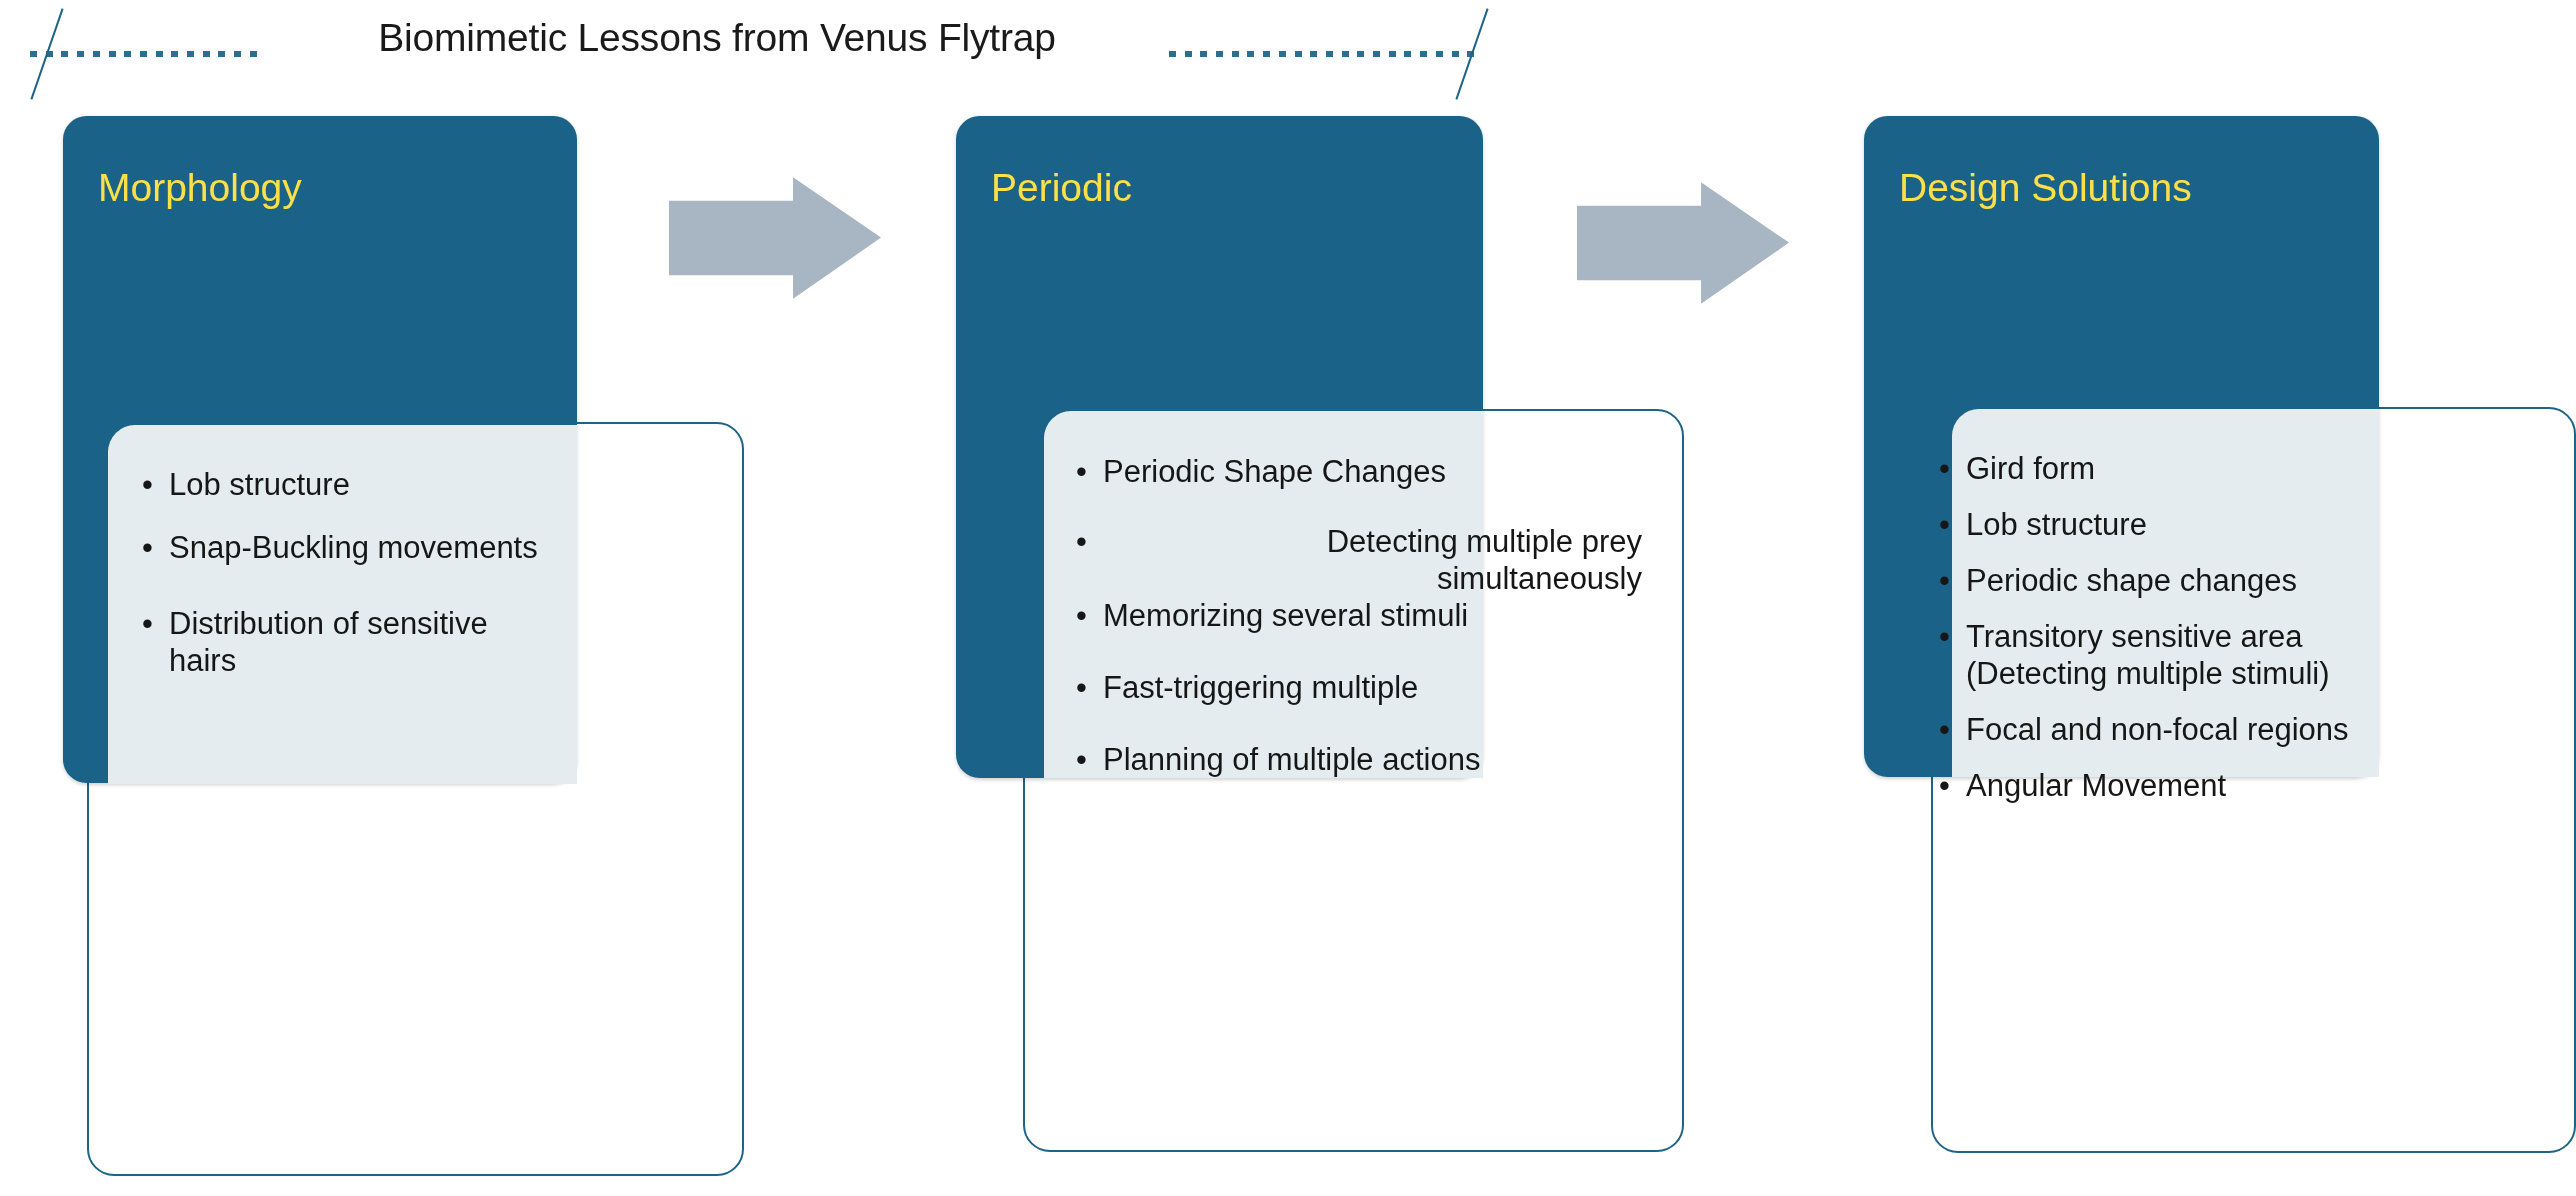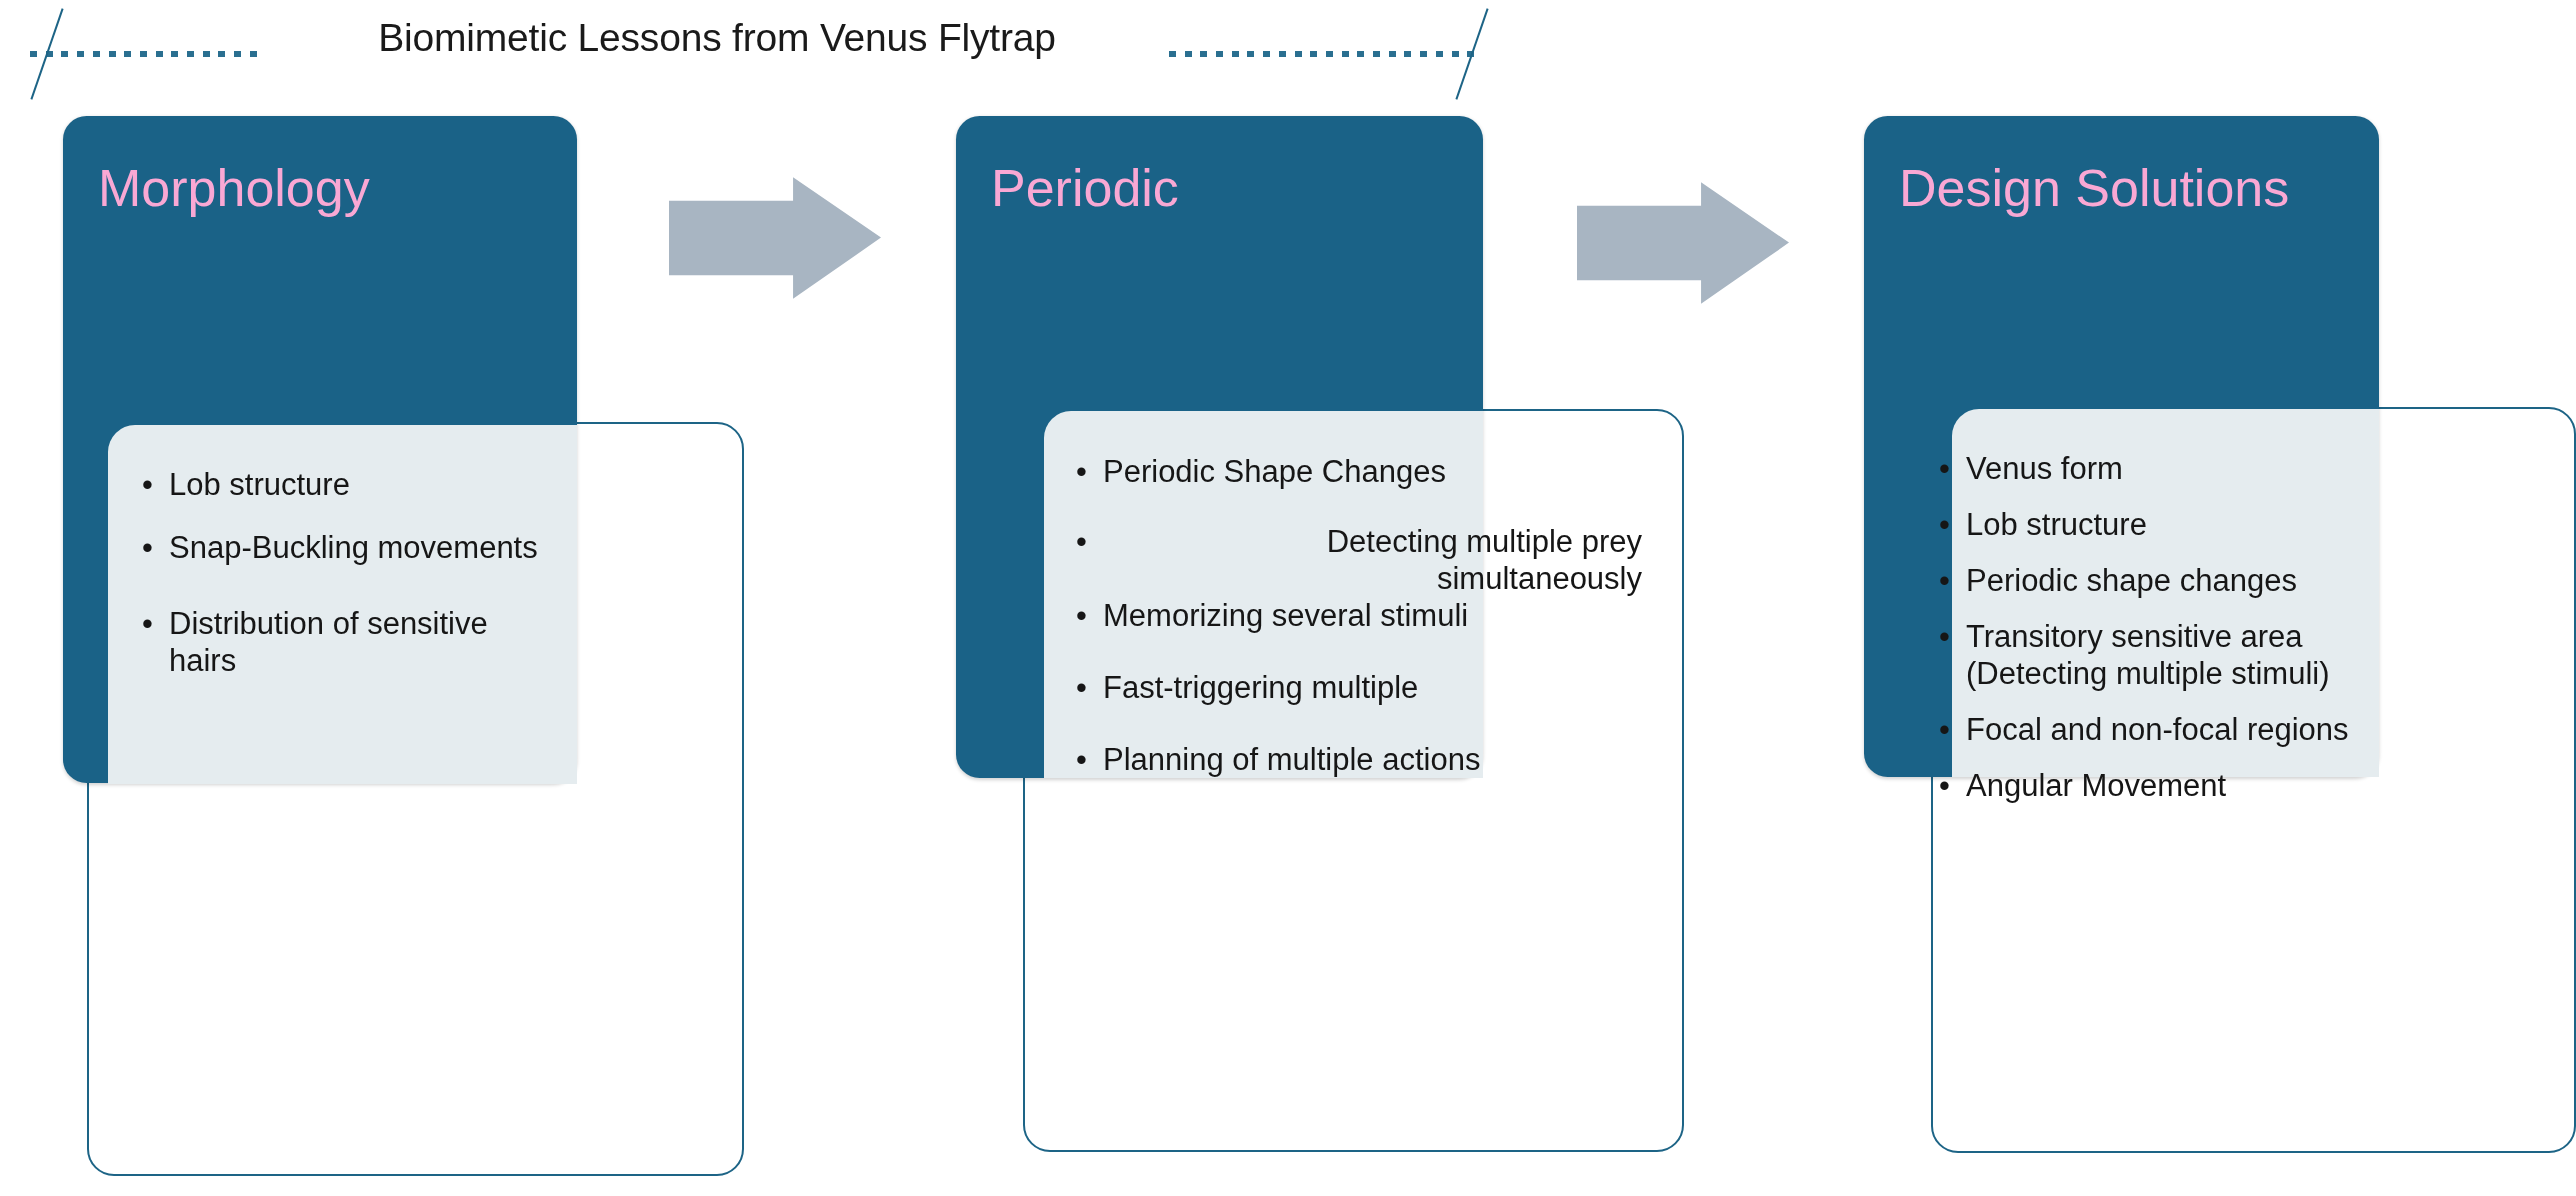--- a/index.html
+++ b/index.html
@@ -73,22 +73,22 @@
 
   
   .teal-box {
     position: absolute;
     background: #1a6287;
     border-radius: 23.6px;
     box-shadow: 0 1.6px 3.9px rgba(0,0,0,0.18);
   }
   .teal-title {
     position: absolute;
-    color: #f9a8d4;
-    font-size: 52px;
+    color: #fde047;
+    font-size: 39px;
     line-height: 52px;
     white-space: nowrap;
   }
 
   
   .white-card {
     position: absolute;
     background: #ffffff;
     border: 2.4px solid #1d6486;
     border-radius: 27px;
@@ -224,21 +224,21 @@
   <div class="white-card" style="left:1931px; top:407px; width:645px; height:746px;"></div>
 
   <div class="teal-box" style="left:1864px; top:116px; width:515px; height:661px;">
     <div class="teal-title" style="left:35px; top:46px;">Design Solutions</div>
   </div>
 
   <div class="pale-overlay" style="left:1952px; top:409px; width:427px; height:368px;"></div>
 
   <ul class="bullets" style="left:1939px; top:450px; width:598px;">
     <li>
-      <span class="b-txt">Venus form</span>
+      <span class="b-txt">Gird form</span>
     </li>
     <li style="margin-top:19px;">
       <span class="b-txt">Lob structure</span>
     </li>
     <li style="margin-top:19px;">
       <span class="b-txt">Periodic shape changes</span>
     </li>
     <li style="margin-top:19px;">
       <span class="b-txt">Transitory sensitive area
 (Detecting multiple stimuli)</span>

